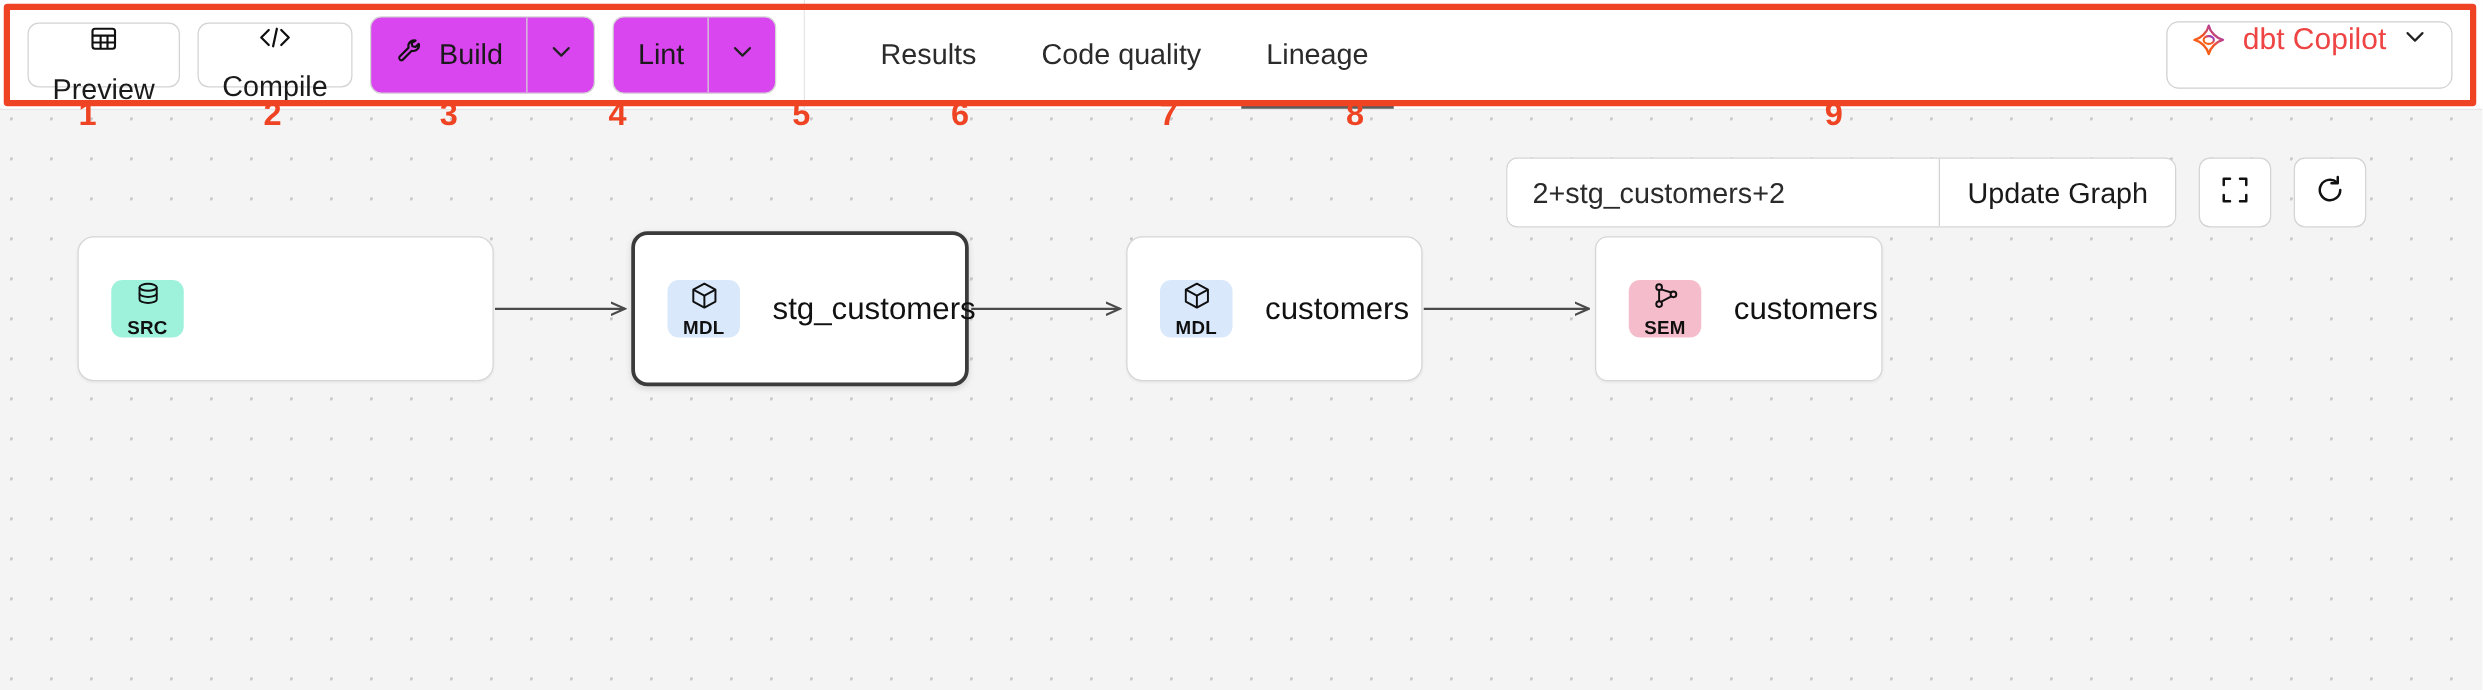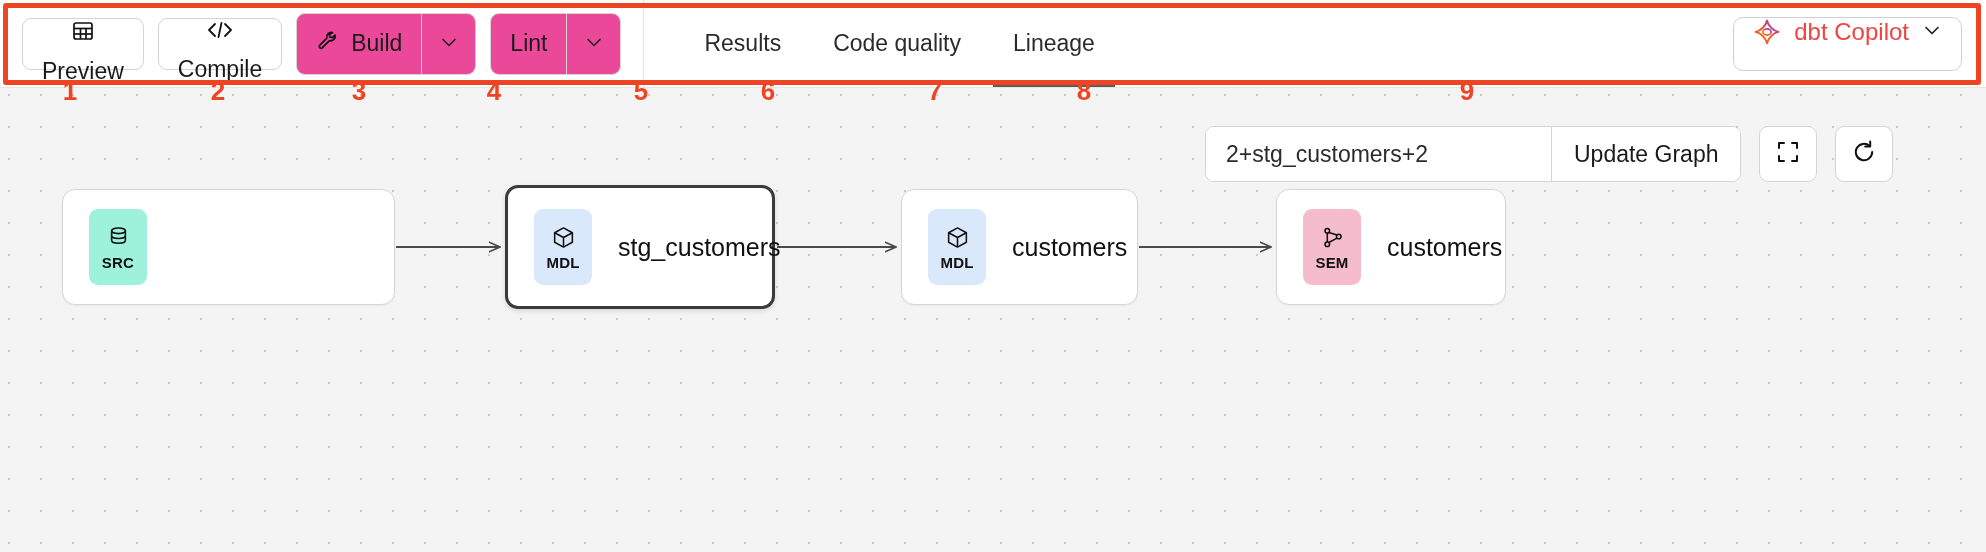--- a/index.html
+++ b/index.html
@@ -55,21 +55,21 @@
     flex-direction: column;
   }
   .btn .lbl { font-size: 23px; line-height: 1; }
 
   .split {
     display: flex;
     align-items: stretch;
     height: 62px;
     border: 1px solid #d4d4d4;
     border-radius: 9px;
-    background: #ec4899;
+    background: #d946ef;
     overflow: hidden;
   }
   .split .main-part {
     display: flex;
     align-items: center;
     gap: 11px;
     padding: 0 19px;
     font-size: 23px;
     color: #1a1a1a;
     white-space: nowrap;
@@ -217,21 +217,21 @@
     padding-left: 26px;
     gap: 26px;
     box-shadow: 0 1px 2px rgba(0,0,0,0.05);
     cursor: pointer;
   }
   .node.selected {
     border: 3px solid #3b3b3b;
     box-shadow: 0 2px 5px rgba(0,0,0,0.12);
   }
   .badge {
-    width: 58px; height: 76px;
+    width: 58px; height: 46px;
     border-radius: 9px;
     display: flex;
     flex-direction: column;
     align-items: center;
     justify-content: center;
     gap: 1px;
     flex: none;
   }
   .badge .tag {
     font-size: 15px;
@@ -449,21 +449,21 @@
             <path d="M12 2.8 20.5 7.4v9.2L12 21.2 3.5 16.6V7.4z"></path>
             <path d="M3.5 7.4 12 12l8.5-4.6"></path>
             <path d="M12 12v9.2"></path>
           </svg>
         </span>
         <span class="tag">MDL</span>
       </div>
       <div class="node-label">customers</div>
     </div>
 
-    <div class="node" style="left:1276px; top:101px; width:230px; height:116px;">
+    <div class="node" style="left:1276px; top:101px; width:230px; height:116px;border-radius:10px;">
       <div class="badge" style="background:#f5bdcb;">
         <span>
           <svg width="25" height="25" viewBox="0 0 24 24" fill="none" stroke="#101010" stroke-width="1.5">
             <circle cx="7" cy="5.5" r="2.2"></circle>
             <circle cx="7" cy="18.5" r="2.2"></circle>
             <circle cx="18" cy="11" r="2.2"></circle>
             <line x1="8.4" y1="7.2" x2="16.4" y2="9.6"></line>
             <line x1="8.4" y1="16.8" x2="16.4" y2="12.6"></line>
             <line x1="7" y1="7.7" x2="7" y2="16.3"></line>
           </svg>

